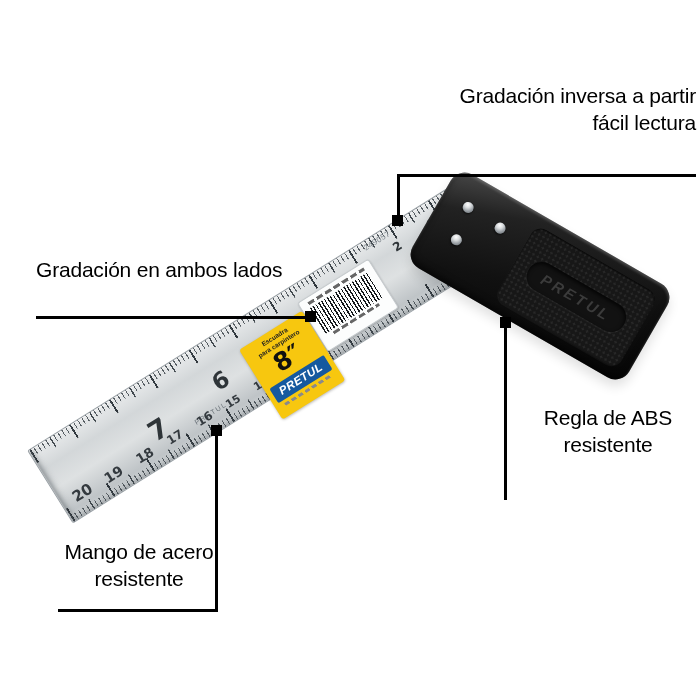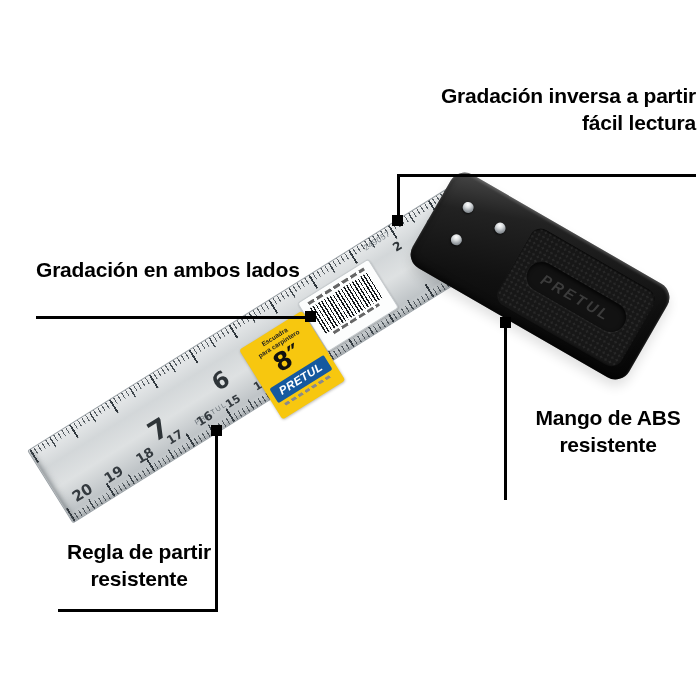--- a/index.html
+++ b/index.html
@@ -1,20 +1,20 @@
 <!DOCTYPE html>
 <html><head>
 <meta charset="utf-8">
 <style>
   html,body{margin:0;padding:0;background:#fff;}
   .stage{position:relative;width:700px;height:700px;background:#ffffff;overflow:hidden;
          font-family:"Liberation Sans",sans-serif;}
 
   
-  .co-text{font-size:21px;font-weight:700;color:#000;line-height:27px;letter-spacing:-0.2px;}
+  .co-text{font-size:21px;font-weight:400;color:#000;line-height:27px;letter-spacing:-0.2px;}
   .co{position:absolute;z-index:3;}
   .co-tr{top:82px;right:4px;width:310px;text-align:right;}
   .co-left{top:256px;left:36px;width:292px;text-align:left;}
   .co-br{top:404px;left:518px;width:180px;text-align:center;}
   .co-bl{top:538px;left:50px;width:178px;text-align:center;}
 
   
   .ln,.sq{position:absolute;background:#000;z-index:3;}
   .sq{width:11px;height:11px;}
   .ln-tr-h{left:397px;top:174px;width:299px;height:3px;}
@@ -186,30 +186,30 @@
   <div class="co co-left">
     <div class="co-text">
       <div>Gradación en ambos lados</div>
     </div>
   </div>
   <div class="ln ln-l-h"></div>
   <div class="sq sq-l"></div>
 
   <div class="co co-br">
     <div class="co-text">
-      <div>Mango de ABS</div>
+      <div>Regla de ABS</div>
       <div>resistente</div>
     </div>
   </div>
   <div class="ln ln-br-v"></div>
   <div class="sq sq-br"></div>
 
   <div class="co co-bl">
     <div class="co-text">
-      <div>Regla de partir</div>
+      <div>Mango de acero</div>
       <div>resistente</div>
     </div>
   </div>
   <div class="ln ln-bl-v"></div>
   <div class="ln ln-bl-h"></div>
   <div class="sq sq-bl"></div>
 
 </div>
 
 </body></html>

